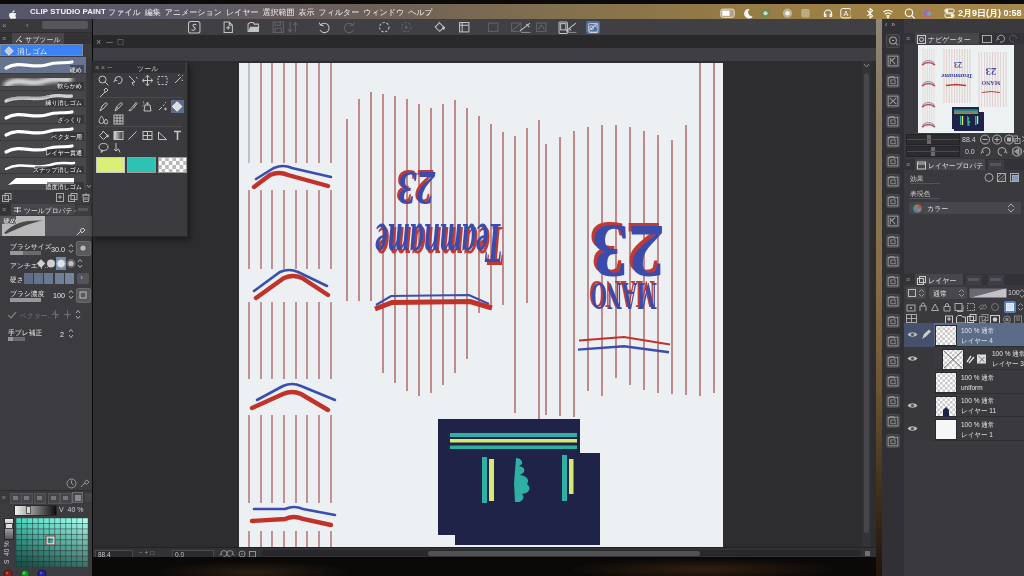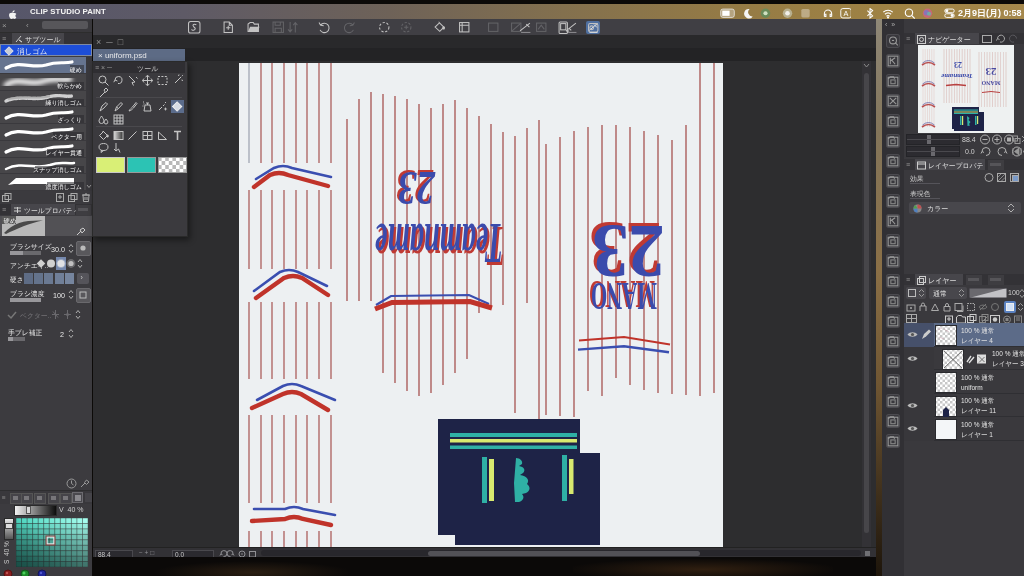--- a/index.html
+++ b/index.html
@@ -10,20 +10,21 @@
 <div id="screen">
 
 <div class="ab" id="menubar" style="left:0;top:0;width:1024px;height:15px;background:linear-gradient(90deg,#56566a 0%,#5e5a66 18%,#6e6258 38%,#83704e 55%,#957b45 72%,#a08344 88%,#a5884c 100%);">
  <div class="ab" style="left:10px;top:1px;font-size:11px;color:#fff;"> </div>
  <div class="ab" style="left:9px;top:2px;width:9px;height:10px;">
   <svg width="9" height="11" viewBox="0 0 9 11">
           <path d="M4.6 2.6c.5-.7 1.4-1.2 2.2-1.2.1.9-.3 1.7-.8 2.3-.5.6-1.3 1.1-2.1 1-.1-.8.3-1.6.7-2.1zM6.8 4.9c.9 0 1.7.5 2.2 1.2-.8.5-1.2 1.1-1.2 2 0 1 .6 1.8 1.2 2.1-.4.9-1.2 2-2.1 2-.8 0-1.1-.5-2-.5s-1.2.5-2 .5c-.9 0-1.8-1.2-2.2-2.1C-.1 8.8-.3 6.3.9 5.3c.6-.5 1.4-.8 2.1-.8.8 0 1.3.5 1.9.5.6 0 1.1-.5 1.9-.1z" fill="#f2f2f2" transform="scale(0.82)"></path>
         </svg>
  </div>
  <div class="ab txt" style="left:30px;top:3px;font-size:7.8px;font-weight:bold;color:#f5f5f5;letter-spacing:0.1px;">CLIP STUDIO PAINT</div>
+ <div class="ab txt" style="left:108px;top:3px;font-size:8px;color:#f0f0f0;">ファイル 編集 アニメーション レイヤー 選択範囲 表示 フィルター ウィンドウ ヘルプ</div>
  <div class="ab txt" style="left:958px;top:2.5px;font-size:9px;font-weight:bold;color:#fdfdfd;">2月9日(月) 0:58</div>
  <div class="ab" id="statusicons" style="left:700px;top:2px;width:260px;height:12px;">
         <svg class="ab" style="left:20px;top:1.5px" width="15" height="11" viewBox="0 0 14 10.5">
           <rect x="0.5" y="1" width="13" height="8" rx="2" fill="rgba(240,240,240,0.35)" stroke="#f0f0f0" stroke-width="0.7"></rect>
           <rect x="2" y="2.5" width="7" height="5" fill="#fff"></rect>
         </svg>
         <svg class="ab" style="left:42px;top:1.5px" width="11" height="11" viewBox="0 0 10 10.5">
           <path d="M7 1 A4.5 4.5 0 1 0 10 8 A4 4 0 0 1 7 1 Z" fill="#f5f5f5"></path>
         </svg>
         <svg class="ab" style="left:60px;top:1.5px" width="11" height="11" viewBox="0 0 10 10.5">
@@ -144,25 +145,20 @@
           <rect x="1.5" y="2.5" width="9" height="8" rx="1.5" stroke="#c2c2c2" fill="none"></rect>
           <circle cx="4.5" cy="6.5" r="1.8" stroke="#c2c2c2" fill="none"></circle>
           <path d="M8 4.5 l2 -2" stroke="#c2c2c2" fill="none"></path>
         </svg>
       </div>
 
   <div class="ab" style="left:0;top:16px;width:783px;height:13px;background:#29292b;">
     <div class="ab txt" style="left:3px;top:2px;font-size:9px;color:#909090;">×&nbsp;&nbsp;─&nbsp;&nbsp;□</div>
   </div>
 
-  <div class="ab" style="left:0;top:29px;width:783px;height:13px;background:#232325;">
-    <div class="ab" style="left:0;top:1px;width:92px;height:12px;background:#5d6b85;">
-      <div class="ab txt" style="left:5px;top:1.5px;font-size:8px;color:#e8e8ea;">×&nbsp;uniform.psd</div>
-    </div>
-  </div>
 
   <div class="ab" id="canvasarea" style="left:0;top:42px;width:783px;height:486px;background:#2d2d2f;overflow:hidden;">
     <div class="ab" id="canvas" style="left:146px;top:2px;width:484px;height:484px;background:#edf0f2;"><svg width="484" height="484" viewBox="0 0 484 484">
 <line x1="10" y1="0" x2="10" y2="100" stroke="#9aa0ad" stroke-width="1.2"></line>
             <line x1="10" y1="127" x2="10" y2="206" stroke="#a65250" stroke-width="1.2"></line>
             <line x1="10" y1="239" x2="10" y2="316" stroke="#a65250" stroke-width="1.2"></line>
             <line x1="10" y1="352" x2="10" y2="440" stroke="#a65250" stroke-width="1.2"></line>
             <line x1="10" y1="468" x2="10" y2="484" stroke="#a65250" stroke-width="1.2"></line>
             <line x1="22" y1="0" x2="22" y2="100" stroke="#a65250" stroke-width="1.2"></line>
             <line x1="22" y1="127" x2="22" y2="206" stroke="#a65250" stroke-width="1.2"></line>
@@ -316,21 +312,21 @@
   <div class="ab" id="subtool" style="left:0;top:0;">
         <div class="ab" style="left:0;top:14px;width:92px;height:11px;background:#333236;">
           <div class="ab txt" style="left:2px;top:2px;font-size:7px;color:#999;">≡</div>
           <div class="ab" style="left:12px;top:0;width:52px;height:11px;background:#47464b;">
             <svg class="ab" style="left:3px;top:2px" width="8" height="8">
               <path d="M1 7 L6 1 M4 5 L7 7 Z" stroke="#ccc" fill="none"></path>
             </svg>
             <div class="ab txt" style="left:13px;top:1.5px;font-size:7px;color:#e0e0e0;">サブツール</div>
           </div>
         </div>
-        <div class="ab" style="left:0;top:25px;width:92px;height:12px;background:#1d4ed8;border:1px solid #7e8aa2;box-sizing:border-box;">
+        <div class="ab" style="left:0;top:25px;width:83px;height:12px;background:#3b82f6;border:1px solid #7e8aa2;box-sizing:border-box;">
           <svg class="ab" style="left:3px;top:1px" width="10" height="10">
             <rect x="2" y="2" width="6" height="6" transform="rotate(45 5 5)" fill="#c8ccd4" stroke="#eee" stroke-width="0.8"></rect>
           </svg>
           <div class="ab txt" style="left:16px;top:2px;font-size:7.5px;color:#f0f0f0;">消しゴム</div>
         </div>
         <div class="ab" style="left:0;top:38.00px;width:86px;height:16.75px;background:#66748f;border-bottom:1px solid #3a393d;box-sizing:border-box;overflow:hidden;">
           <svg class="ab" style="left:0;top:0" width="86" height="17">
             <path d="M6 11 C20 3 32 12 46 8 C58 4 64 7 72 5" stroke="#fff" stroke-width="3.2" fill="none" stroke-linecap="round"></path>
           </svg>
           <div class="ab" style="right:2px;top:8.2px;width:14px;height:8px;background:rgba(40,40,44,0.55);">

